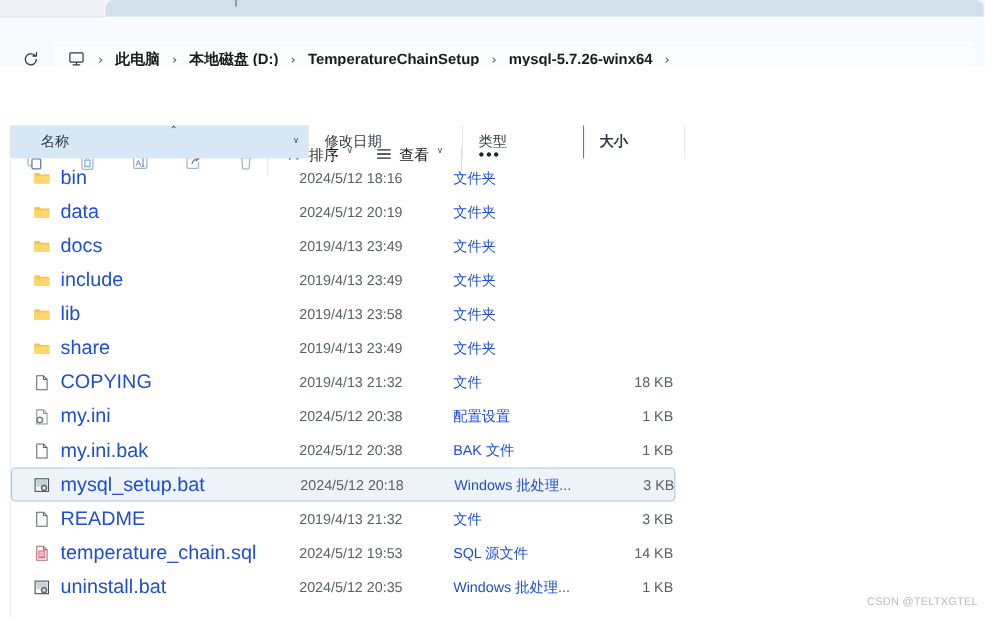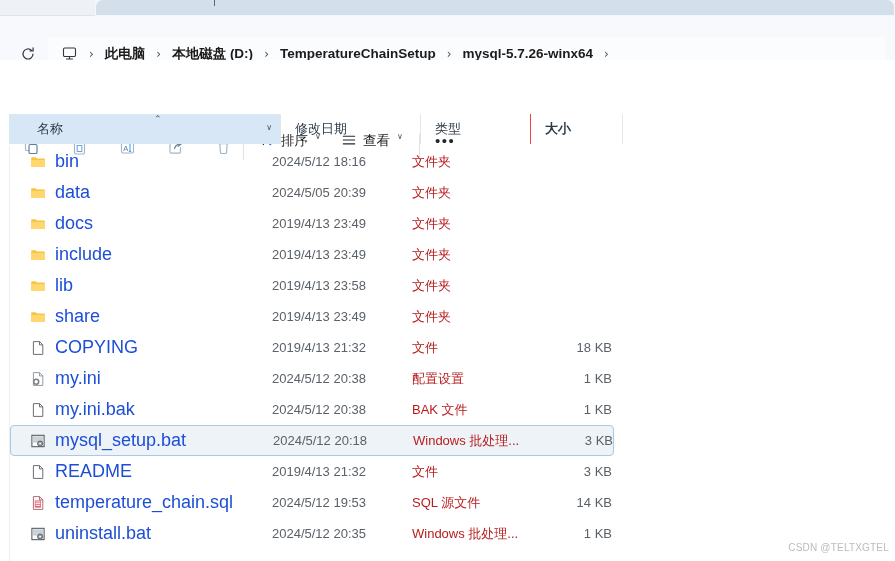--- a/index.html
+++ b/index.html
@@ -125,21 +125,21 @@
   }
   .row.selected .cell-name { padding-left: 19px; }
   .cell-date {
     position: absolute; left: 262px; width: 140px; height: 100%;
     display: flex; align-items: center;
     font-size: 13px; color: #5a6168; white-space: nowrap;
   }
   .cell-type {
     position: absolute; left: 402px; width: 110px; height: 100%;
     display: flex; align-items: center;
-    font-size: 13px; color: #b91c1c; white-space: nowrap;
+    font-size: 13px; color: #1d4ed8; white-space: nowrap;
     overflow: hidden;
   }
   .cell-size {
     position: absolute; left: 512px; width: 92px; height: 100%;
     display: flex; align-items: center; justify-content: flex-end;
     padding-right: 2px;
     font-size: 13px; color: #5a6168; white-space: nowrap;
   }
   .icon { width: 16px; height: 16px; flex: 0 0 16px; display: block; }
 
@@ -294,21 +294,21 @@
       <div class="cell-size"></div>
     </div>
     <div class="row">
       <div class="cell-name">
         <svg class="icon" viewBox="0 0 16 16">
           <path d="M1.2 4.1a.9.9 0 0 1 .9-.9h3.6l1.3 1.4h7a.9.9 0 0 1 .9.9v6.5a.9.9 0 0 1-.9.9H2.1a.9.9 0 0 1-.9-.9z" fill="#f7c444"></path>
           <path d="M1.2 6.1h13.7v5.9a.9.9 0 0 1-.9.9H2.1a.9.9 0 0 1-.9-.9z" fill="#ffd76e"></path>
         </svg>
         <span>data</span>
       </div>
-      <div class="cell-date">2024/5/05 20:39</div>
+      <div class="cell-date">2024/5/12 20:19</div>
       <div class="cell-type">文件夹</div>
       <div class="cell-size"></div>
     </div>
     <div class="row">
       <div class="cell-name">
         <svg class="icon" viewBox="0 0 16 16">
           <path d="M1.2 4.1a.9.9 0 0 1 .9-.9h3.6l1.3 1.4h7a.9.9 0 0 1 .9.9v6.5a.9.9 0 0 1-.9.9H2.1a.9.9 0 0 1-.9-.9z" fill="#f7c444"></path>
           <path d="M1.2 6.1h13.7v5.9a.9.9 0 0 1-.9.9H2.1a.9.9 0 0 1-.9-.9z" fill="#ffd76e"></path>
         </svg>
         <span>docs</span>

